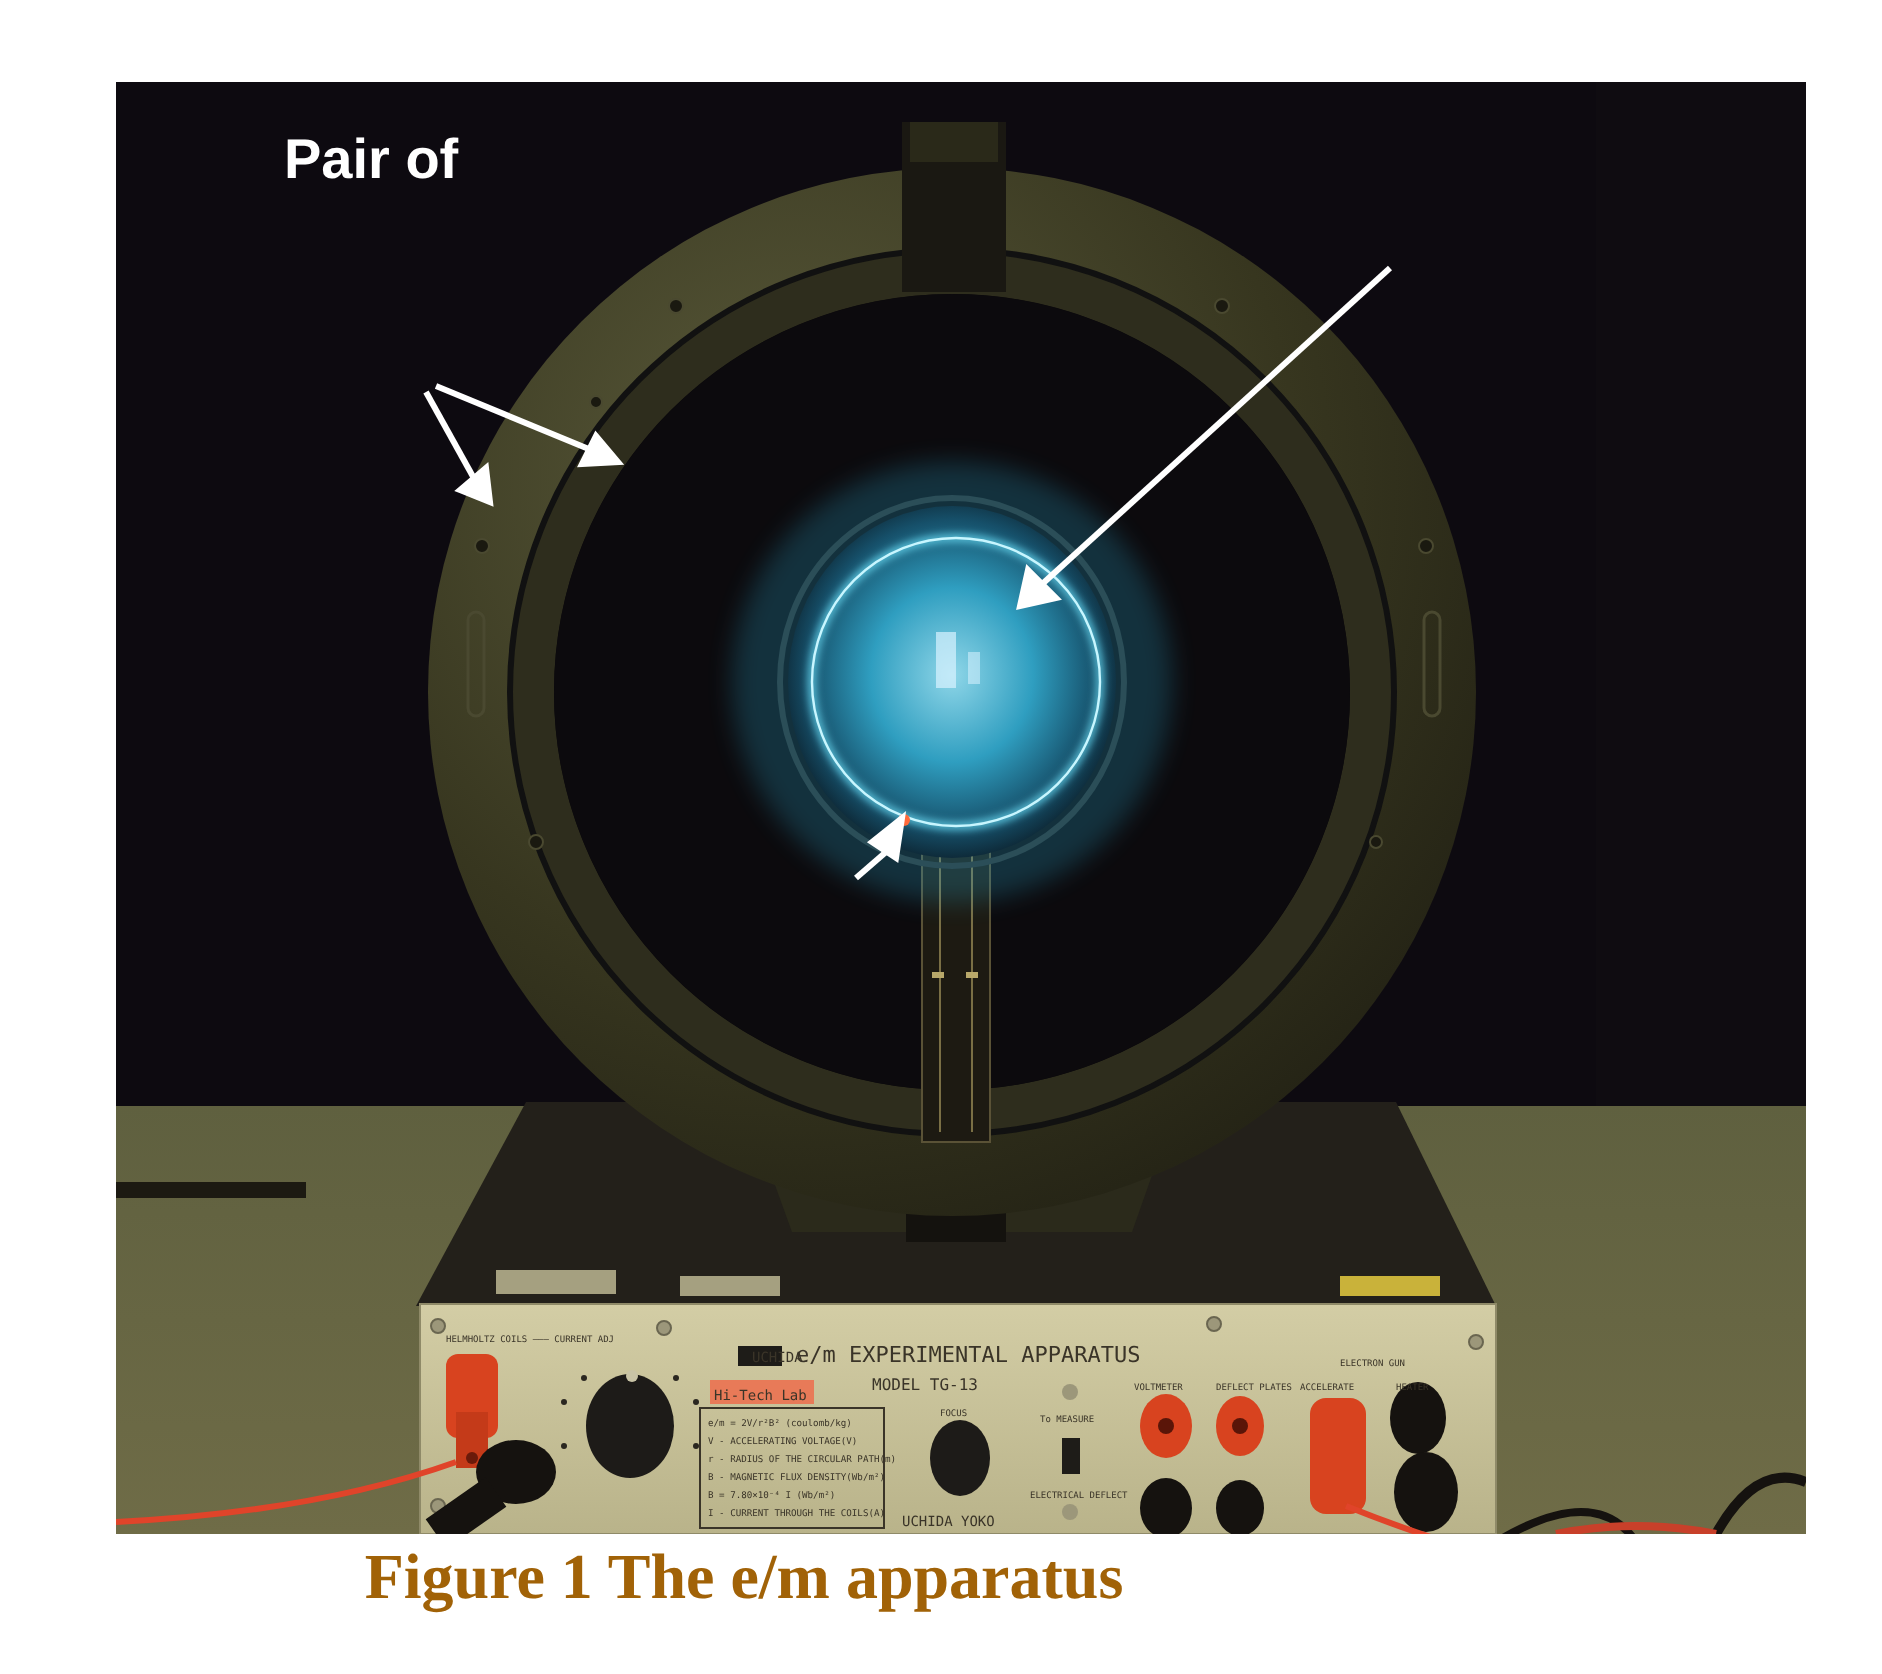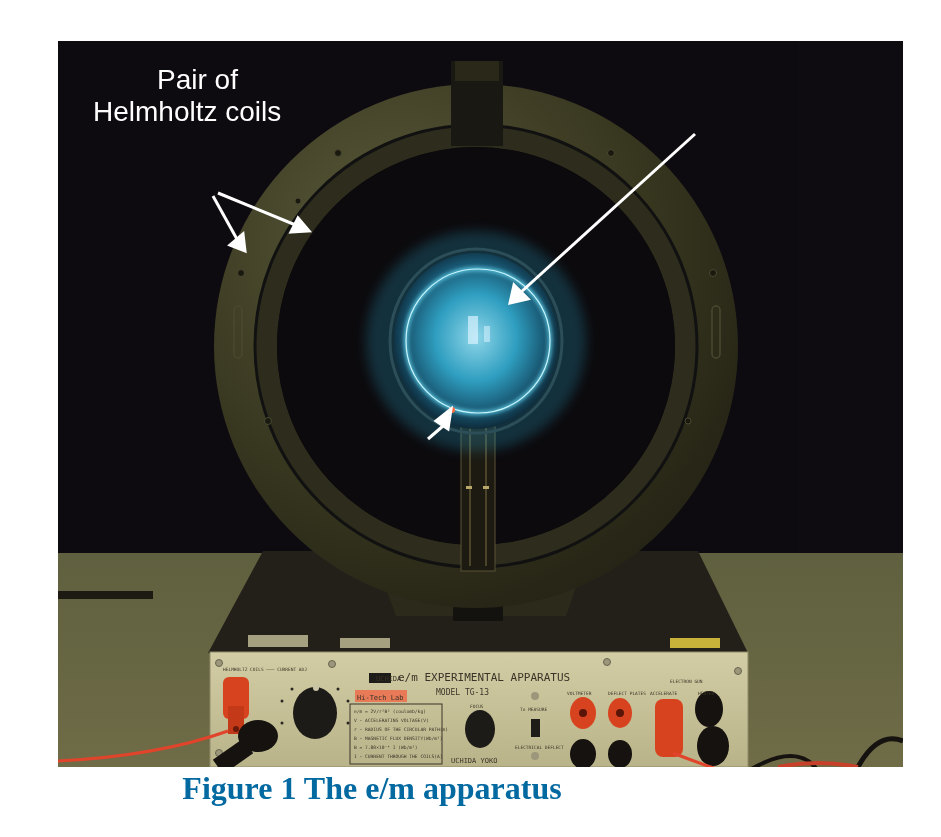--- a/index.html
+++ b/index.html
@@ -9,21 +9,21 @@
     overflow:hidden; background:#0d0a10;
   }
   .photo svg { position:absolute; left:0; top:0; }
   .label {
     position:absolute; color:#ffffff;
     font-family:"Liberation Sans", sans-serif; font-size:28px; line-height:30px;
     white-space:nowrap;
   }
   .caption {
     position:absolute; left:0; width:744px; top:770px; text-align:center;
-    font-family:"Liberation Serif", serif; font-weight:bold; font-size:32px; color:#0369a1;
+    font-family:"Liberation Serif", serif; font-weight:bold; font-size:32px; color:#a16207;
   }
   .panel-text {
     font-family:"DejaVu Sans Mono", monospace; fill:#3a3428;
   }
 </style>
 </head>
 <body>
 
 <div class="photo">
   <svg width="845" height="726" viewBox="0 0 845 726">
@@ -194,17 +194,16 @@
         <text class="panel-text" x="296" y="672" font-size="4.6">e/m = 2V/r²B² (coulomb/kg)</text>
         <text class="panel-text" x="296" y="681" font-size="4.6">V - ACCELERATING VOLTAGE(V)</text>
         <text class="panel-text" x="296" y="690" font-size="4.6">r - RADIUS OF THE CIRCULAR PATH(m)</text>
         <text class="panel-text" x="296" y="699" font-size="4.6">B - MAGNETIC FLUX DENSITY(Wb/m²)</text>
         <text class="panel-text" x="296" y="708" font-size="4.6">B = 7.80×10⁻⁴ I (Wb/m²)</text>
         <text class="panel-text" x="296" y="717" font-size="4.6">I - CURRENT THROUGH THE COILS(A)</text>
       </g>
     </g>
   </svg>
 
-  <div class="label" style="left:99px; top:24px;">Pair of</div>
-  <div class="label" style="left:35px; top:56px;">Helmholtz coils</div>
+  <div class="label" style="left:84px; top:24px;font-weight:bold;">Pair of</div>
 </div>
 
 <div class="caption">Figure 1 The e/m apparatus</div>
 
 </body></html>

